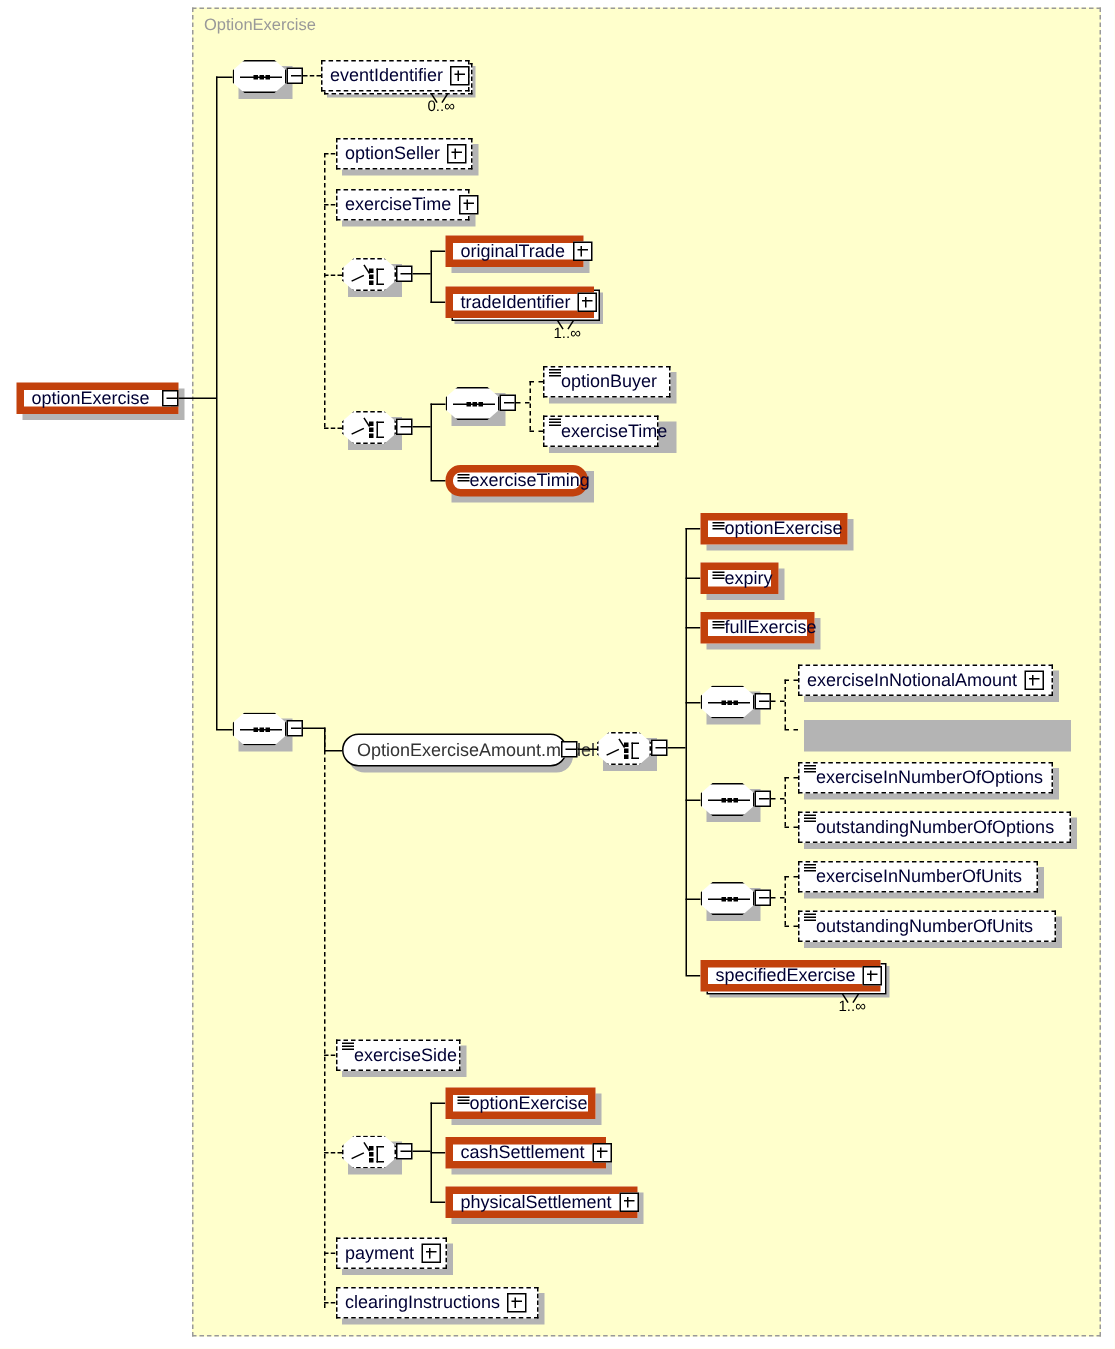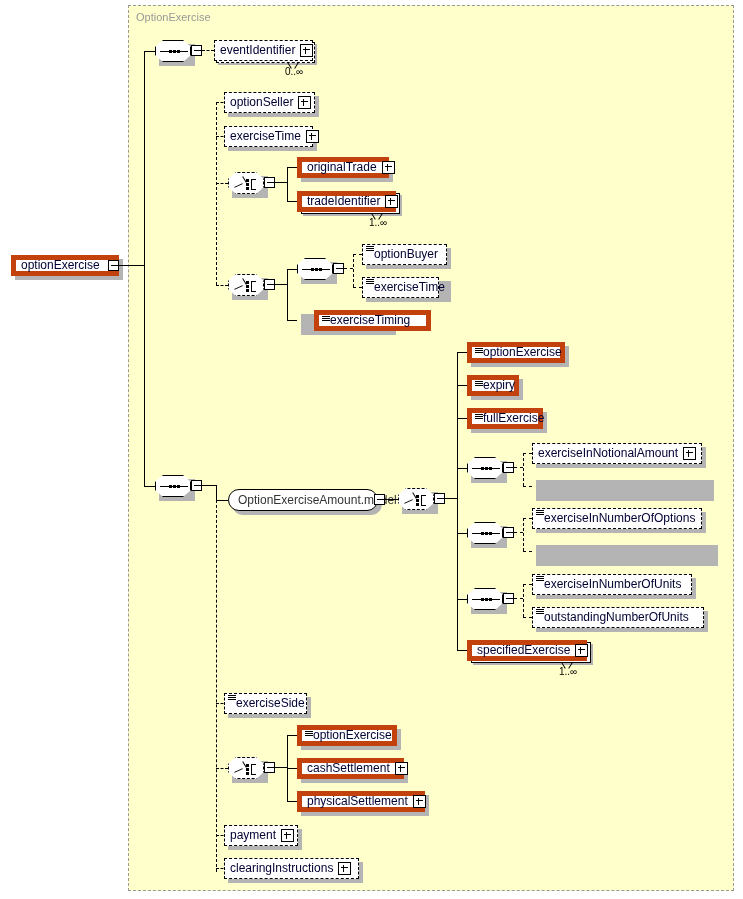--- a/index.html
+++ b/index.html
@@ -294,21 +294,21 @@
     <span class="tmark">
         <i></i>
         <i></i>
         <i></i>
       </span>
     <span class="lbl" style="margin-left:6px;">exerciseTime</span>
   </div>
 
   <div class="ln h" style="left:287px;top:320px;width:10px;"></div>
   <div class="shadow" style="left:301px;top:314px;width:95px;height:21px;"></div>
-  <div class="node solid" style="left:314px;top:310px;width:117px;">
+  <div class="node solid" style="left:297px;top:310px;width:95px;border-radius:10px;">
     <span class="tmark">
         <i></i>
         <i></i>
         <i></i>
       </span>
     <span class="lbl" style="margin-left:6px;">exerciseTiming</span>
   </div>
 
   <div class="ln h" style="left:144px;top:486px;width:11px;"></div>
   <div class="shadow" style="left:159px;top:479px;width:36px;height:22px;"></div>
@@ -427,20 +427,28 @@
     <span class="tmark">
         <i></i>
         <i></i>
         <i></i>
       </span>
     <span class="lbl" style="margin-left:6px;">exerciseInNumberOfOptions</span>
   </div>
 
   <div class="dl h" style="left:523px;top:551px;width:9px;"></div>
   <div class="shadow" style="left:536px;top:545px;width:182px;height:21px;"></div>
+  <div class="node dashed" style="left:532px;top:541px;width:182px;">
+    <span class="tmark">
+        <i></i>
+        <i></i>
+        <i></i>
+      </span>
+    <span class="lbl" style="margin-left:6px;">outstandingNumberOfOptions</span>
+  </div>
 
   <div class="ln h" style="left:457px;top:599px;width:10px;"></div>
   <div class="shadow" style="left:471px;top:592px;width:36px;height:22px;"></div>
   <div class="comp seq" style="left:467px;top:588px;">
     <div class="seqglyph">
       <span class="bar" style="left:0;width:28px;"></span>
       <span class="dot" style="left:9px;"></span>
         <span class="dot" style="left:13px;"></span>
         <span class="dot" style="left:17px;"></span>
     </div>

